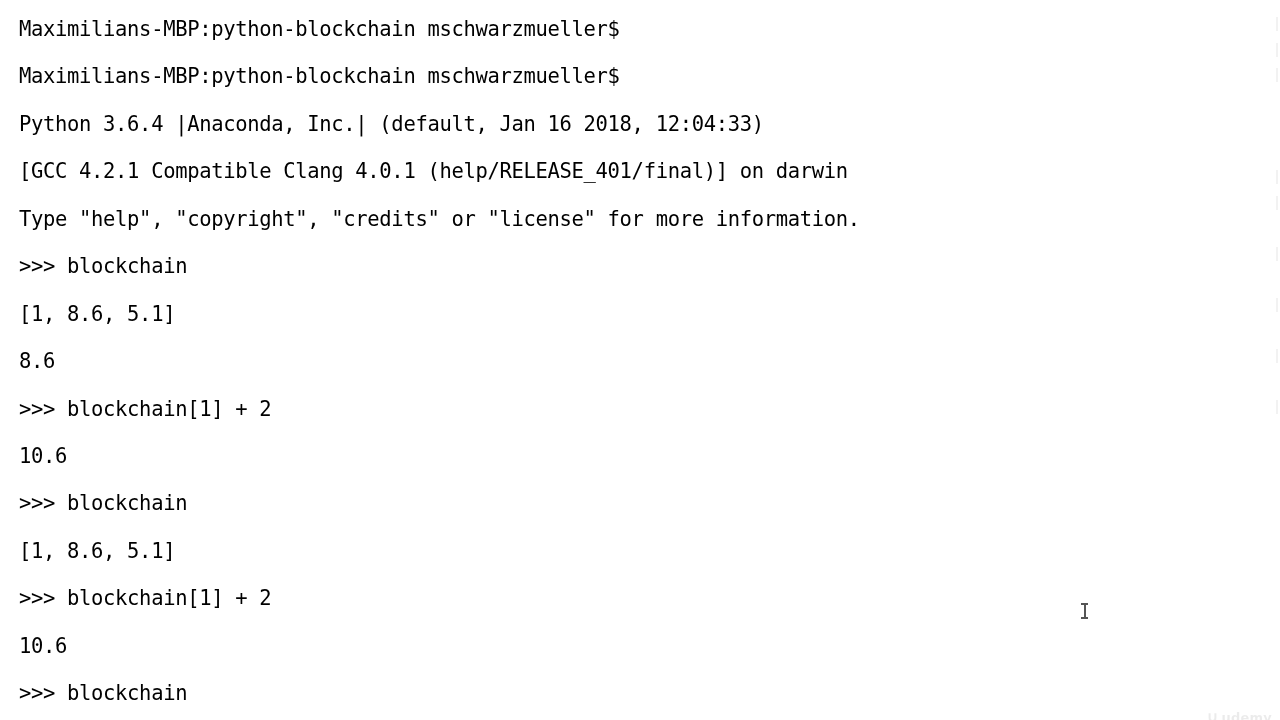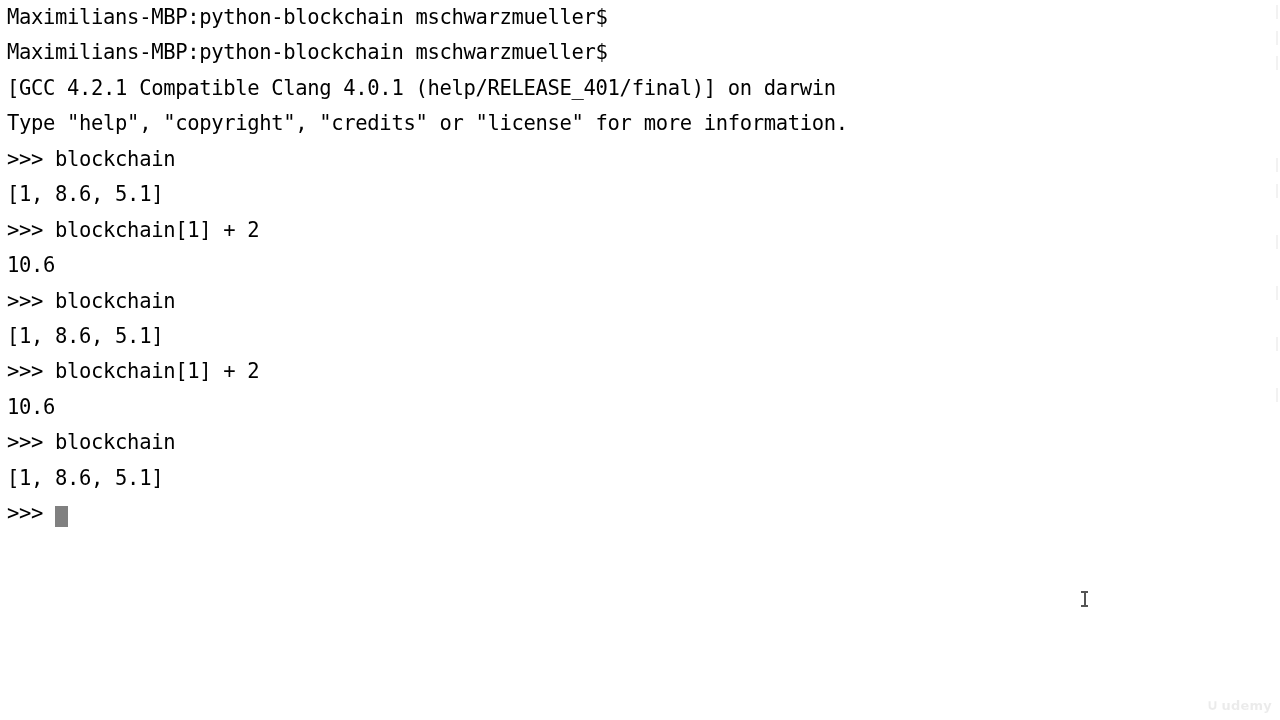--- a/index.html
+++ b/index.html
@@ -27,21 +27,21 @@
     padding-top: 0px;
   }
   .line {
     font-family: "DejaVu Sans Mono", "Liberation Mono", monospace;
     font-size: 20.5px;
     line-height: 25.45px;
     height: 25.45px;
     color: #000000;
     white-space: pre;
     letter-spacing: -0.33px;
-    margin: 0;
+    margin: 12px;
     padding: 5px;
   }
   .line.has-cursor {
     display: flex;
     align-items: center;
   }
   .cursor-block {
     display: inline-block;
     width: 13px;
     height: 21px;
@@ -118,24 +118,26 @@
 </style>
 </head>
 <body>
 
 <div id="terminal">
 
   <div class="screen">
 
     <div class="line">Maximilians-MBP:python-blockchain mschwarzmueller$</div>
     <div class="line">Maximilians-MBP:python-blockchain mschwarzmueller$</div>
+    <div class="line">Python 3.6.4 |Anaconda, Inc.| (default, Jan 16 2018, 12:04:33)</div>
     <div class="line">[GCC 4.2.1 Compatible Clang 4.0.1 (help/RELEASE_401/final)] on darwin</div>
     <div class="line">Type "help", "copyright", "credits" or "license" for more information.</div>
     <div class="line">&gt;&gt;&gt; blockchain</div>
     <div class="line">[1, 8.6, 5.1]</div>
+    <div class="line">8.6</div>
     <div class="line">&gt;&gt;&gt; blockchain[1] + 2</div>
     <div class="line">10.6</div>
     <div class="line">&gt;&gt;&gt; blockchain</div>
     <div class="line">[1, 8.6, 5.1]</div>
     <div class="line">&gt;&gt;&gt; blockchain[1] + 2</div>
     <div class="line">10.6</div>
     <div class="line">&gt;&gt;&gt; blockchain</div>
     <div class="line">[1, 8.6, 5.1]</div>
 
     <div class="line has-cursor"><span>&gt;&gt;&gt; </span><span class="cursor-block"></span></div>

